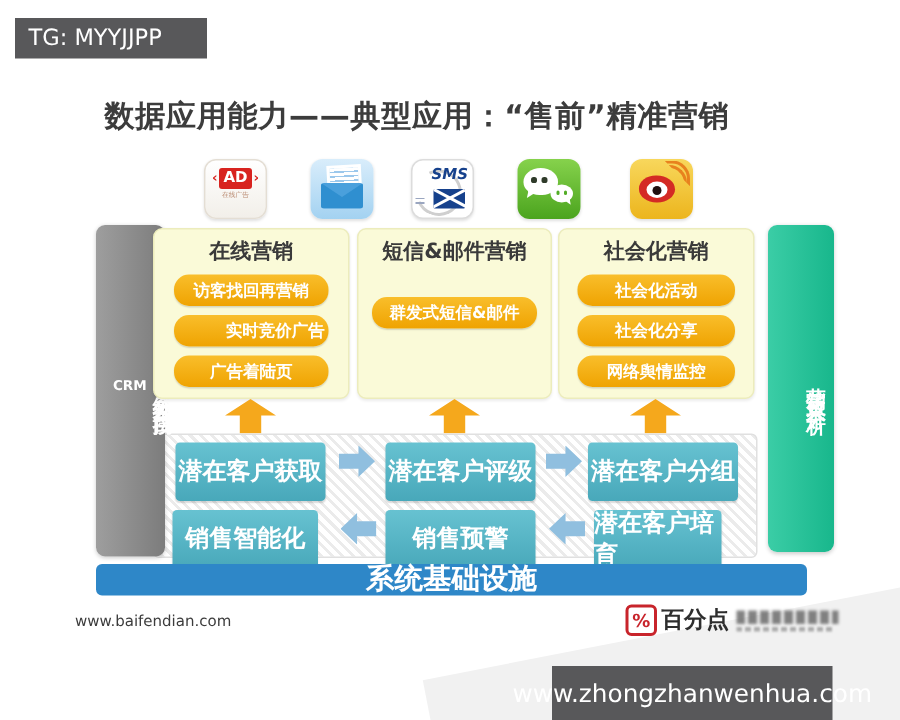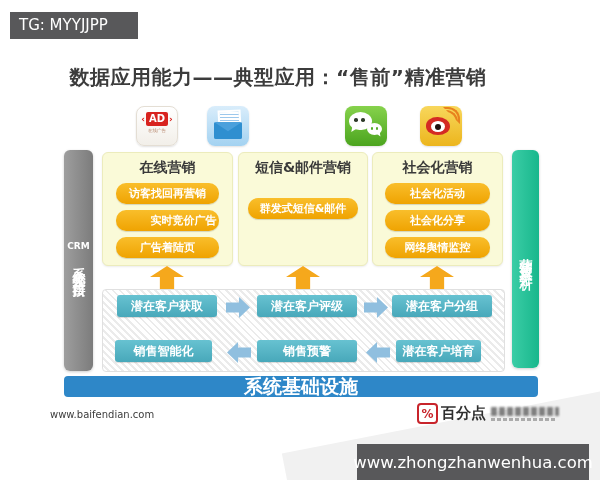--- a/index.html
+++ b/index.html
@@ -58,22 +58,22 @@
 
   .ic-wb{left:420px;background:linear-gradient(180deg,#f8d75c,#ecb51d);}
   .wb-eye{position:absolute;left:6px;top:11px;width:24px;height:18px;background:#d42a24;border-radius:48% 52% 50% 50%;}
   .wb-white{position:absolute;left:5px;top:3.5px;width:14px;height:11px;background:#fff;border-radius:50%;}
   .wb-pupil{position:absolute;left:4px;top:3px;width:6px;height:6px;background:#201010;border-radius:50%;}
   .wb-arc{position:absolute;border:2.5px solid transparent;border-top-color:#e8821e;border-right-color:#e8821e;border-top-right-radius:12px;}
   .wb-arc.a1{right:4px;top:4px;width:8px;height:8px;}
   .wb-arc.a2{right:2px;top:1px;width:13px;height:13px;}
 
   
-  .vbar{top:150px;border-radius:6px;display:flex;flex-direction:column;align-items:center;
-        justify-content:center;color:#fff;z-index:2;box-shadow:0 1px 3px rgba(0,0,0,.2);}
+  .vbar{top:150px;border-radius:6px;display:flex;flex-direction:row;align-items:center;
+        justify-content:center;color:#fff;z-index:2;box-shadow:0 1px 3px rgba(0,0,0,.2);padding-left:17px;}
   .vbar-left{left:64px;width:29px;height:221px;background:linear-gradient(90deg,#9e9e9e,#7c7c7c);}
   .vbar-right{left:512px;width:27px;height:218px;background:linear-gradient(90deg,#3bcda6,#18b78c);}
   .crm-tag{font-size:9px;font-weight:bold;margin-bottom:5px;}
   .vtext{writing-mode:vertical-rl;text-orientation:upright;font-size:13px;font-weight:bold;letter-spacing:4px;}
 
   
   .panel{top:152px;height:114px;background:#fafad8;border:1px solid #ececbc;border-radius:6px;
          box-sizing:border-box;z-index:2;box-shadow:0 1px 2px rgba(0,0,0,.08);}
   .panel-1{left:102px;width:131px;} .panel-2{left:238px;width:130px;} .panel-3{left:372px;width:131px;}
   .panel-header{position:absolute;top:6px;left:0;right:0;text-align:center;font-size:14px;
@@ -87,21 +87,21 @@
 
   
   .up-arrow{top:266px;width:34px;height:23px;background:#f5a81c;z-index:2;
             clip-path:polygon(50% 0,100% 48%,71% 48%,71% 100%,29% 100%,29% 48%,0 48%);}
   .ua-1{left:150px;} .ua-2{left:286px;} .ua-3{left:420px;}
 
   
   .hatch{left:102px;top:289px;width:403px;height:83px;border:1px solid #e0e0e0;border-radius:4px;
          background:repeating-linear-gradient(45deg,#ffffff 0 3px,#ebebeb 3px 5px);box-sizing:border-box;z-index:1;}
 
-  .tbox{height:22px;color:#fff;font-size:12px;font-weight:bold;display:flex;align-items:center;
+  .tbox{height:39px;color:#fff;font-size:16px;font-weight:bold;display:flex;align-items:center;
         justify-content:center;border-radius:3px;z-index:2;
         background:linear-gradient(180deg,#67c2d1,#48a8ba);box-shadow:0 1px 1px rgba(0,0,0,.15);}
   .r1{top:295px;} .r2{top:340px;}
   .t1{left:117px;width:100px;} .t2{left:257px;width:100px;} .t3{left:392px;width:100px;}
   .t4{left:115px;width:97px;}  .t5{left:257px;width:100px;} .t6{left:396px;width:85px;}
   .flow-arrow{width:24px;height:21px;background:#90bfdf;z-index:2;}
   .r-arrow{top:297px;clip-path:polygon(0 26%,54% 26%,54% 0,100% 50%,54% 100%,54% 74%,0 74%);}
   .l-arrow{top:342px;clip-path:polygon(100% 26%,46% 26%,46% 0,0 50%,46% 100%,46% 74%,100% 74%);}
   .fa-1{left:226px;} .fa-2{left:364px;} .fa-3{left:227px;} .fa-4{left:366px;}
 
@@ -115,21 +115,21 @@
   .logo-mark{width:17px;height:17px;border:2px solid #c8242b;border-radius:4px;background:#fff;
              color:#c8242b;font-size:12px;font-weight:bold;display:flex;align-items:center;justify-content:center;}
   .logo-name{font-size:15px;font-weight:bold;color:#2e2e2e;margin-left:3px;}
   .logo-blur{margin-left:5px;display:flex;flex-direction:column;gap:2px;}
   .blur-a{width:68px;height:9px;background:repeating-linear-gradient(90deg,#6d6d6d 0 6px,transparent 6px 8px);
           filter:blur(1px);opacity:.85;}
   .blur-b{width:64px;height:3px;background:repeating-linear-gradient(90deg,#9a9a9a 0 4px,transparent 4px 6px);
           filter:blur(.7px);opacity:.8;}
 
   
-  .banner{left:357px;top:444px;width:232px;height:36px;background:#58585a;color:#fff;
+  .banner{left:368px;top:444px;width:187px;height:36px;background:#58585a;color:#fff;
           font-size:16.5px;display:flex;align-items:center;justify-content:center;z-index:5;}
 </style>
 </head>
 <body>
 
 <div class="stage">
 
   <div class="abs wedge"></div>
 
   <div class="abs tg-box">TG: MYYJJPP</div>
@@ -144,20 +144,29 @@
     </div>
     <div class="ad-cap">在线广告</div>
   </div>
 
   <div class="abs icon ic-mail">
     <div class="mail-paper"></div>
     <div class="mail-back"></div>
     <div class="mail-front"></div>
   </div>
 
+  <div class="abs icon ic-sms">
+    <div class="sms-arc"></div>
+    <span class="sms-label">SMS</span>
+    <div class="sms-dash"></div>
+    <div class="sms-env">
+      <div class="x1"></div>
+        <div class="x2"></div>
+    </div>
+  </div>
 
   <div class="abs icon ic-wx">
     <div class="wx-big">
         <span class="e"></span>
         <span class="e"></span>
       </div>
     <div class="wx-small">
         <span class="e"></span>
         <span class="e"></span>
       </div>

